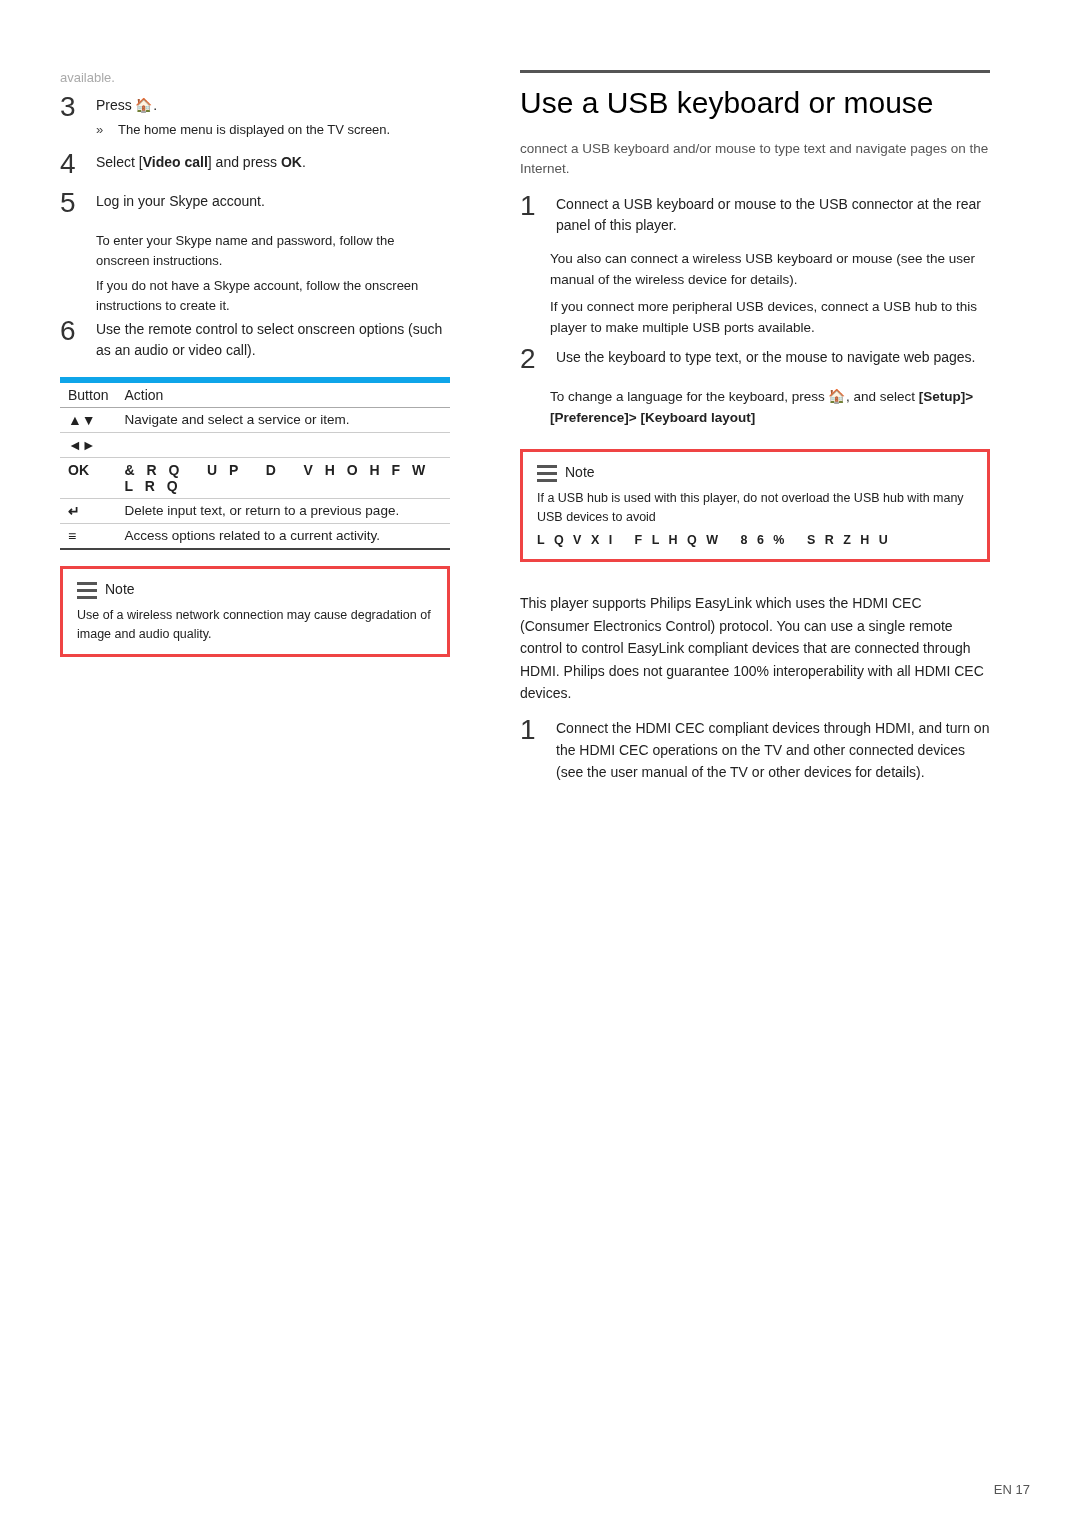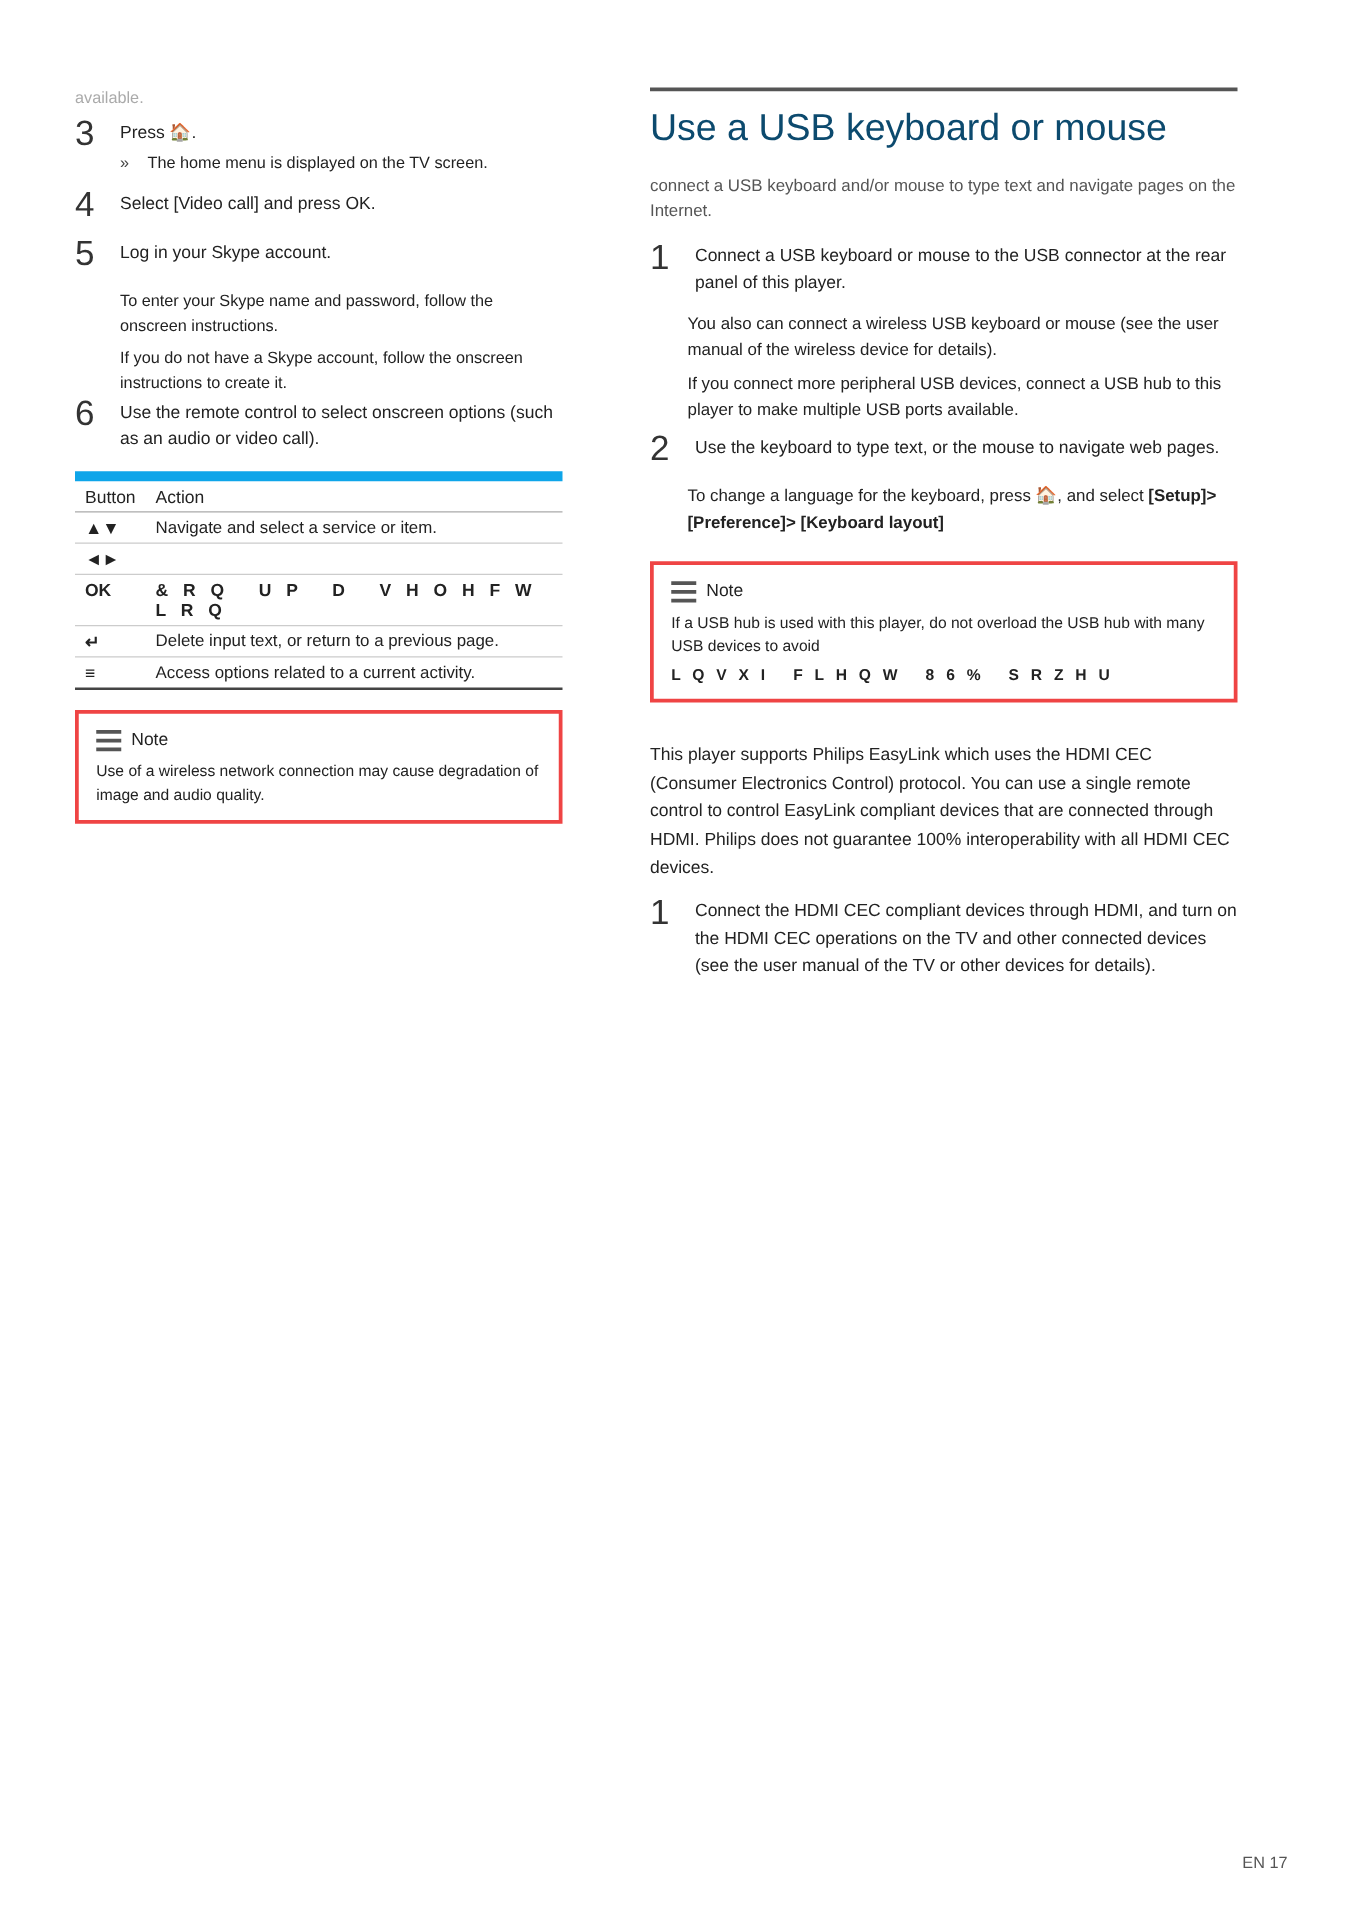--- a/index.html
+++ b/index.html
@@ -32,21 +32,21 @@
       width: 560px;
       padding: 30px 50px 30px 40px;
       flex-shrink: 0;
       border-left: none;
     }
 
     
     .section-title {
       font-size: 30px;
       font-weight: normal;
-      color: #0c4a6e;
+      color: #000000;
       border-top: 3px solid #555;
       padding-top: 12px;
       margin-bottom: 18px;
       line-height: 1.2;
     }
 
     
     .faded-text {
       color: #aaa;
       font-size: 13px;
@@ -69,21 +69,21 @@
       margin-top: -3px;
     }
 
     .step-content {
       flex: 1;
       font-size: 14px;
       line-height: 1.5;
     }
 
     .step-content strong {
-      font-weight: normal;
+      font-weight: bold;
     }
 
     
     .sub-bullet {
       display: flex;
       margin-top: 4px;
       margin-left: 0;
     }
 
     .sub-bullet-arrow {
@@ -110,21 +110,21 @@
     .button-table {
       width: 100%;
       border-collapse: collapse;
       margin: 16px 0 16px 0;
       font-size: 13.5px;
     }
 
     .button-table th {
       text-align: left;
       font-weight: normal;
-      border-top: 8px solid #0ea5e9;
+      border-top: 6px solid #0ea5e9;
       border-bottom: 1px solid #aaa;
       padding: 4px 8px;
       font-size: 14px;
       margin-top: 32px;
     }
 
     .button-table td {
       padding: 4px 8px;
       vertical-align: top;
       border-bottom: 1px solid #ccc;

